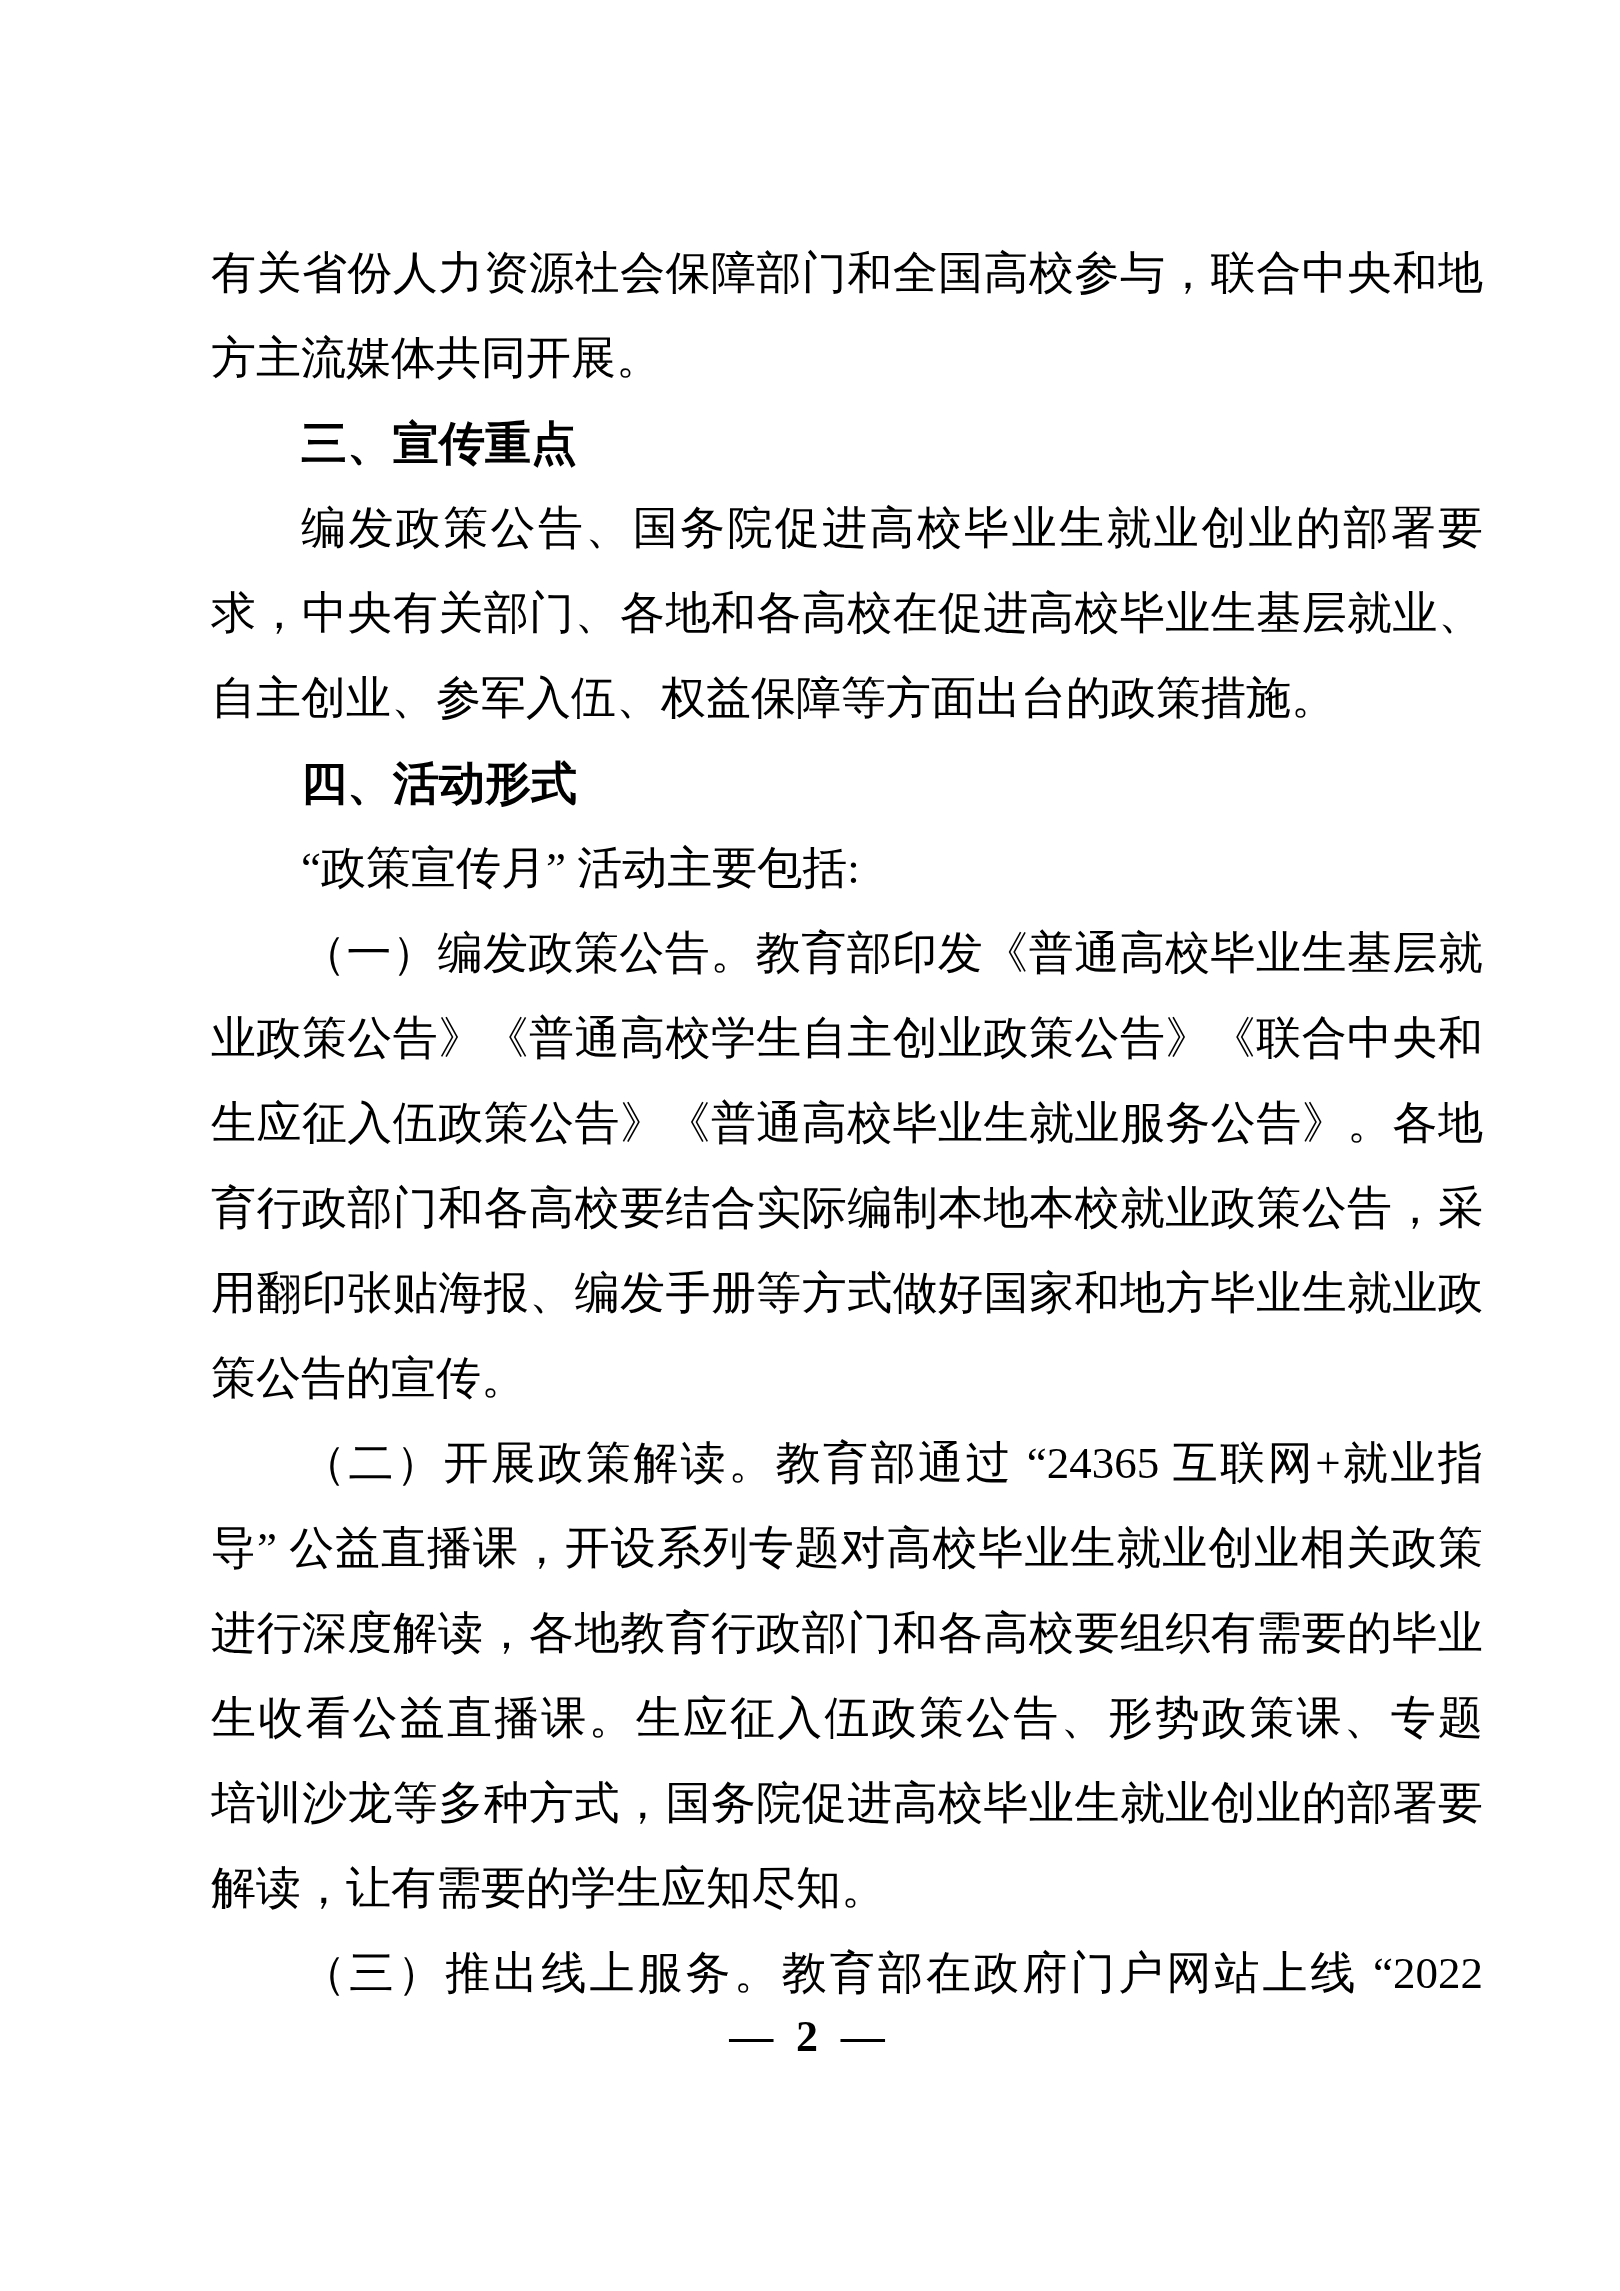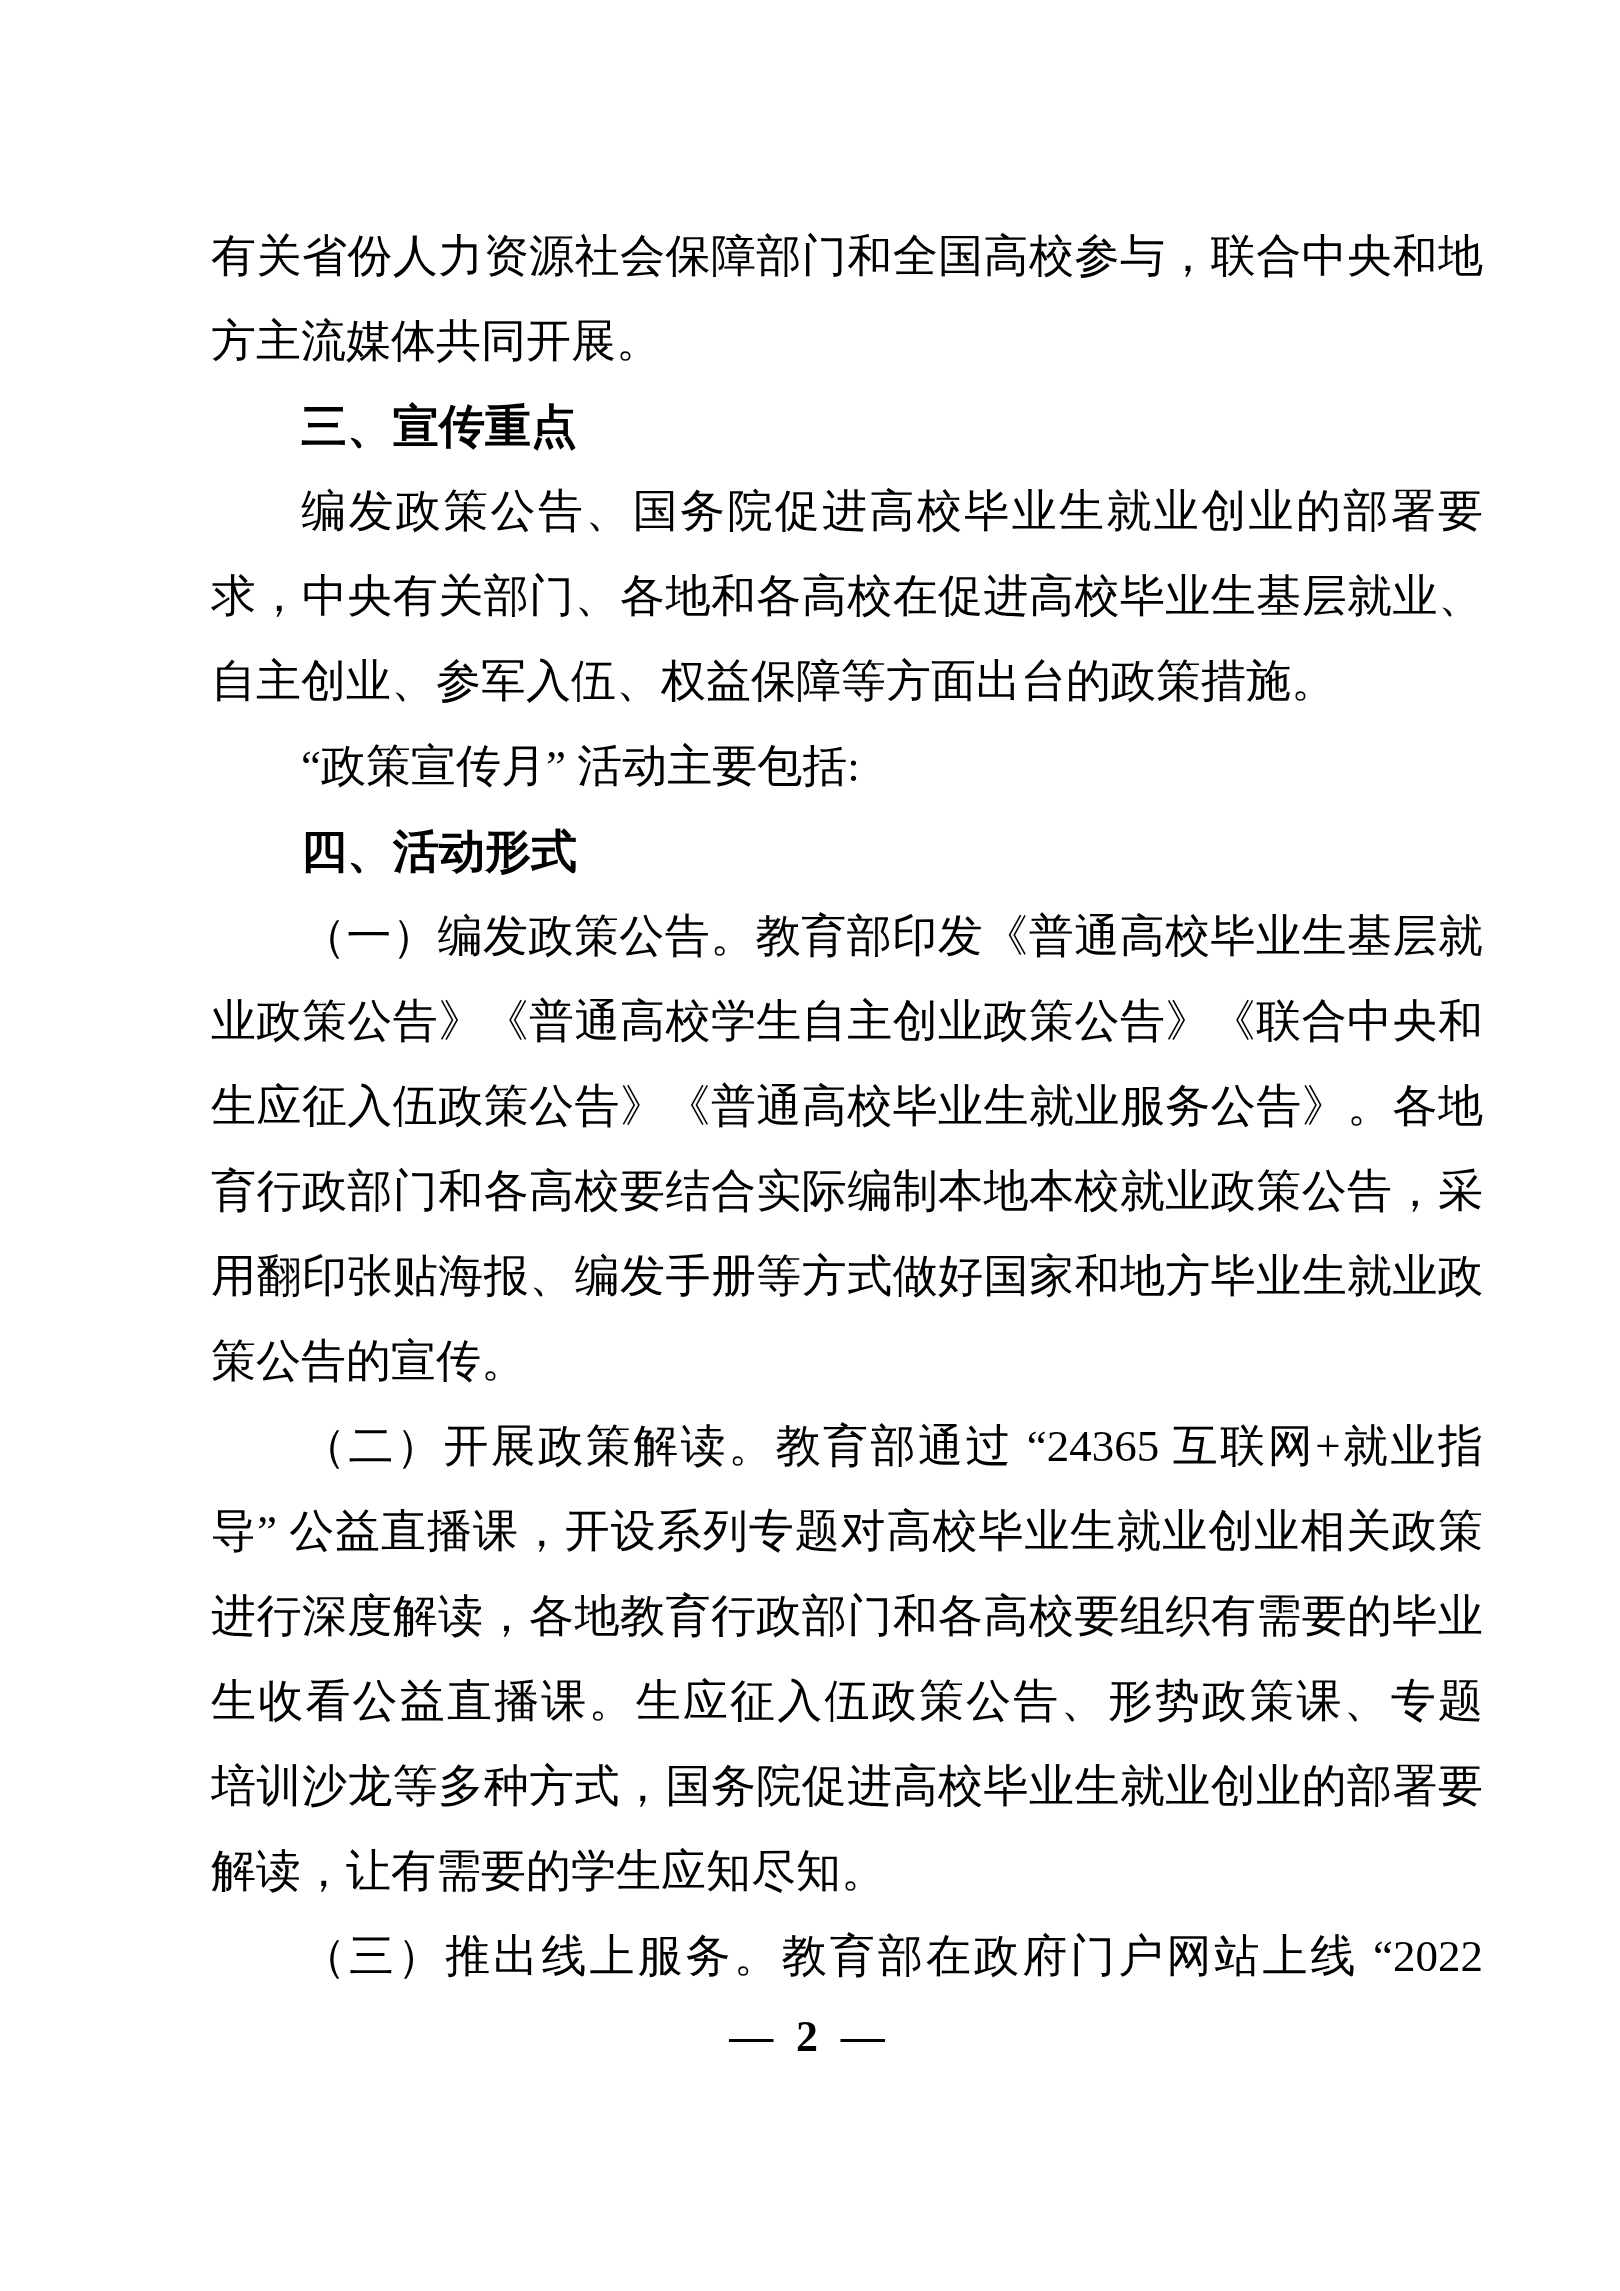--- a/index.html
+++ b/index.html
@@ -12,21 +12,21 @@
     width: 1620px;
     height: 2292px;
     background: #ffffff;
     color: #000000;
     font-family: "Liberation Serif", serif;
     overflow: hidden;
   }
   .content {
     position: absolute;
     left: 211px;
-    top: 214px;
+    top: 231px;
     width: 1272px;
   }
   .line {
     font-size: 45px;
     line-height: 85px;
     height: 85px;
     text-align: justify;
     text-align-last: justify;
     overflow: hidden;
   }
@@ -60,22 +60,22 @@
 <body>
 
 <div class="page">
   <div class="content">
     <div class="line">有关省份人力资源社会保障部门和全国高校参与，联合中央和地</div>
     <div class="line end">方主流媒体共同开展。</div>
     <div class="line heading indent">三、宣传重点</div>
     <div class="line indent">编发政策公告、国务院促进高校毕业生就业创业的部署要</div>
     <div class="line">求，中央有关部门、各地和各高校在促进高校毕业生基层就业、</div>
     <div class="line end">自主创业、参军入伍、权益保障等方面出台的政策措施。</div>
+    <div class="line heading indent">四、活动形式</div>
     <div class="line end indent">“政策宣传月” 活动主要包括:</div>
-    <div class="line heading indent">四、活动形式</div>
     <div class="line indent">（一）编发政策公告。教育部印发《普通高校毕业生基层就</div>
     <div class="line">业政策公告》《普通高校学生自主创业政策公告》《联合中央和地</div>
     <div class="line">生应征入伍政策公告》《普通高校毕业生就业服务公告》。各地教</div>
     <div class="line">育行政部门和各高校要结合实际编制本地本校就业政策公告，采</div>
     <div class="line">用翻印张贴海报、编发手册等方式做好国家和地方毕业生就业政</div>
     <div class="line end">策公告的宣传。</div>
     <div class="line indent">（二）开展政策解读。教育部通过 “24365 互联网+就业指</div>
     <div class="line">导” 公益直播课，开设系列专题对高校毕业生就业创业相关政策</div>
     <div class="line">进行深度解读，各地教育行政部门和各高校要组织有需要的毕业</div>
     <div class="line">生收看公益直播课。生应征入伍政策公告、形势政策课、专题</div>

